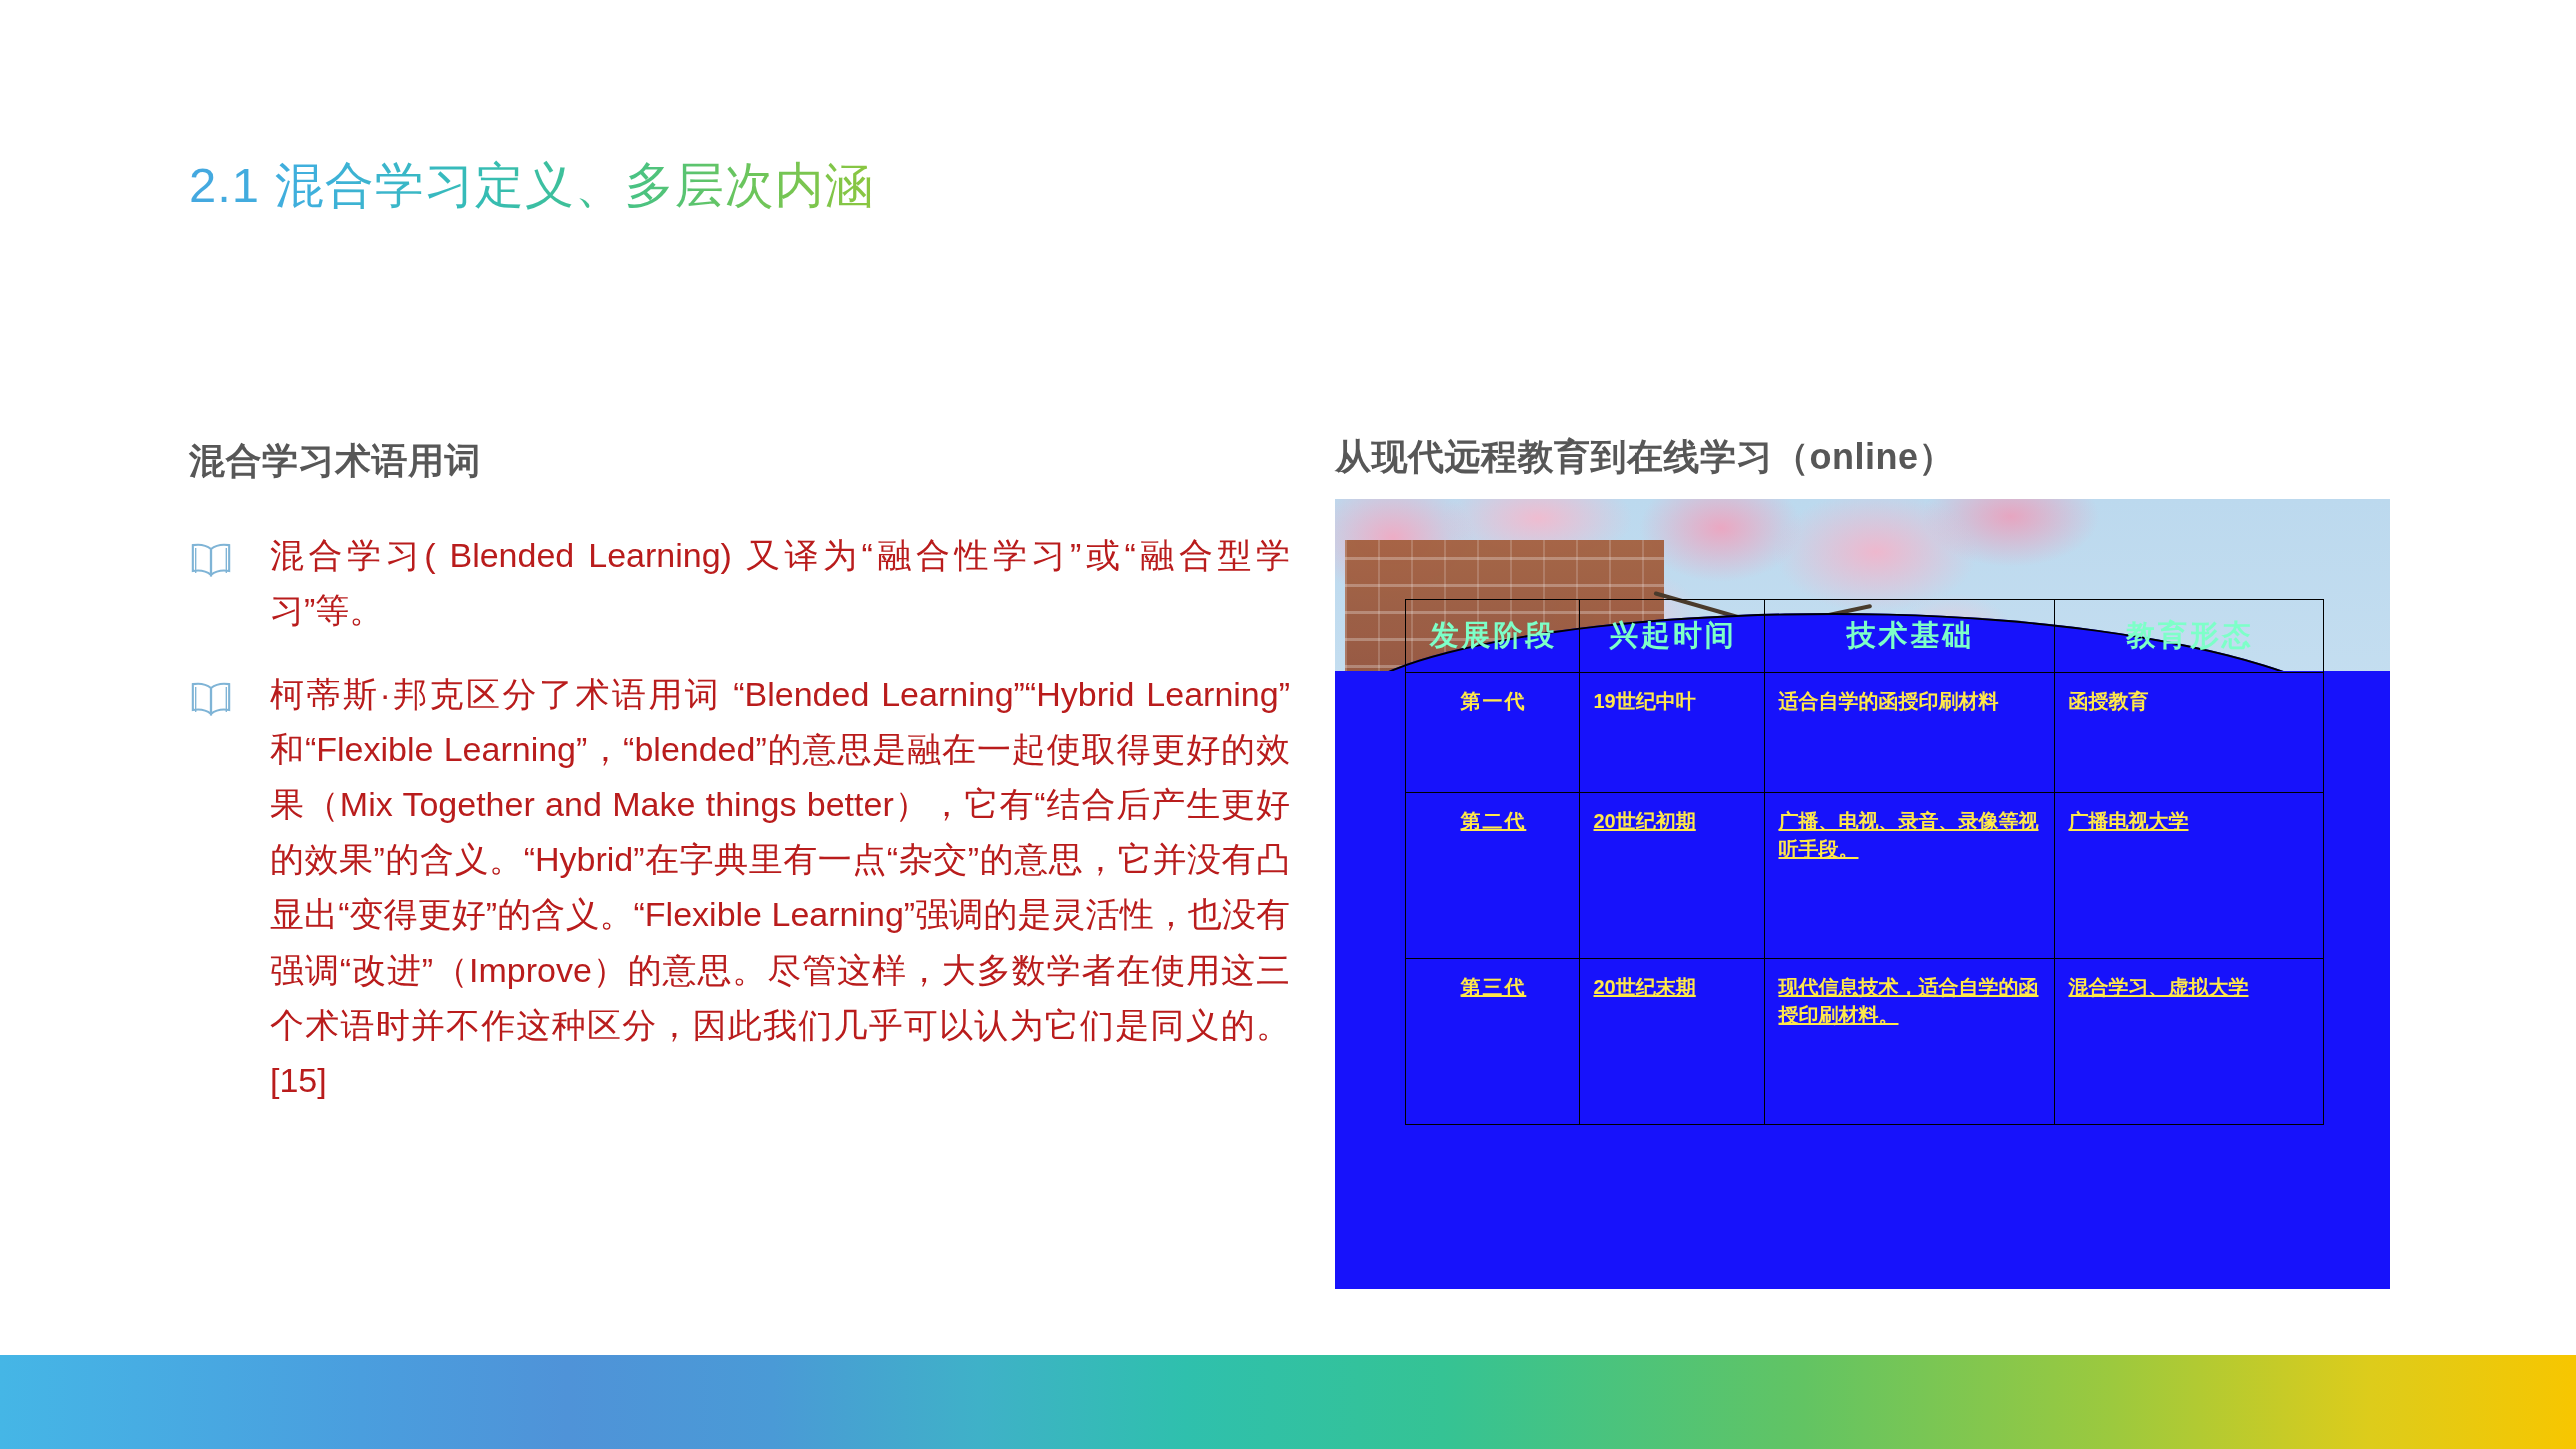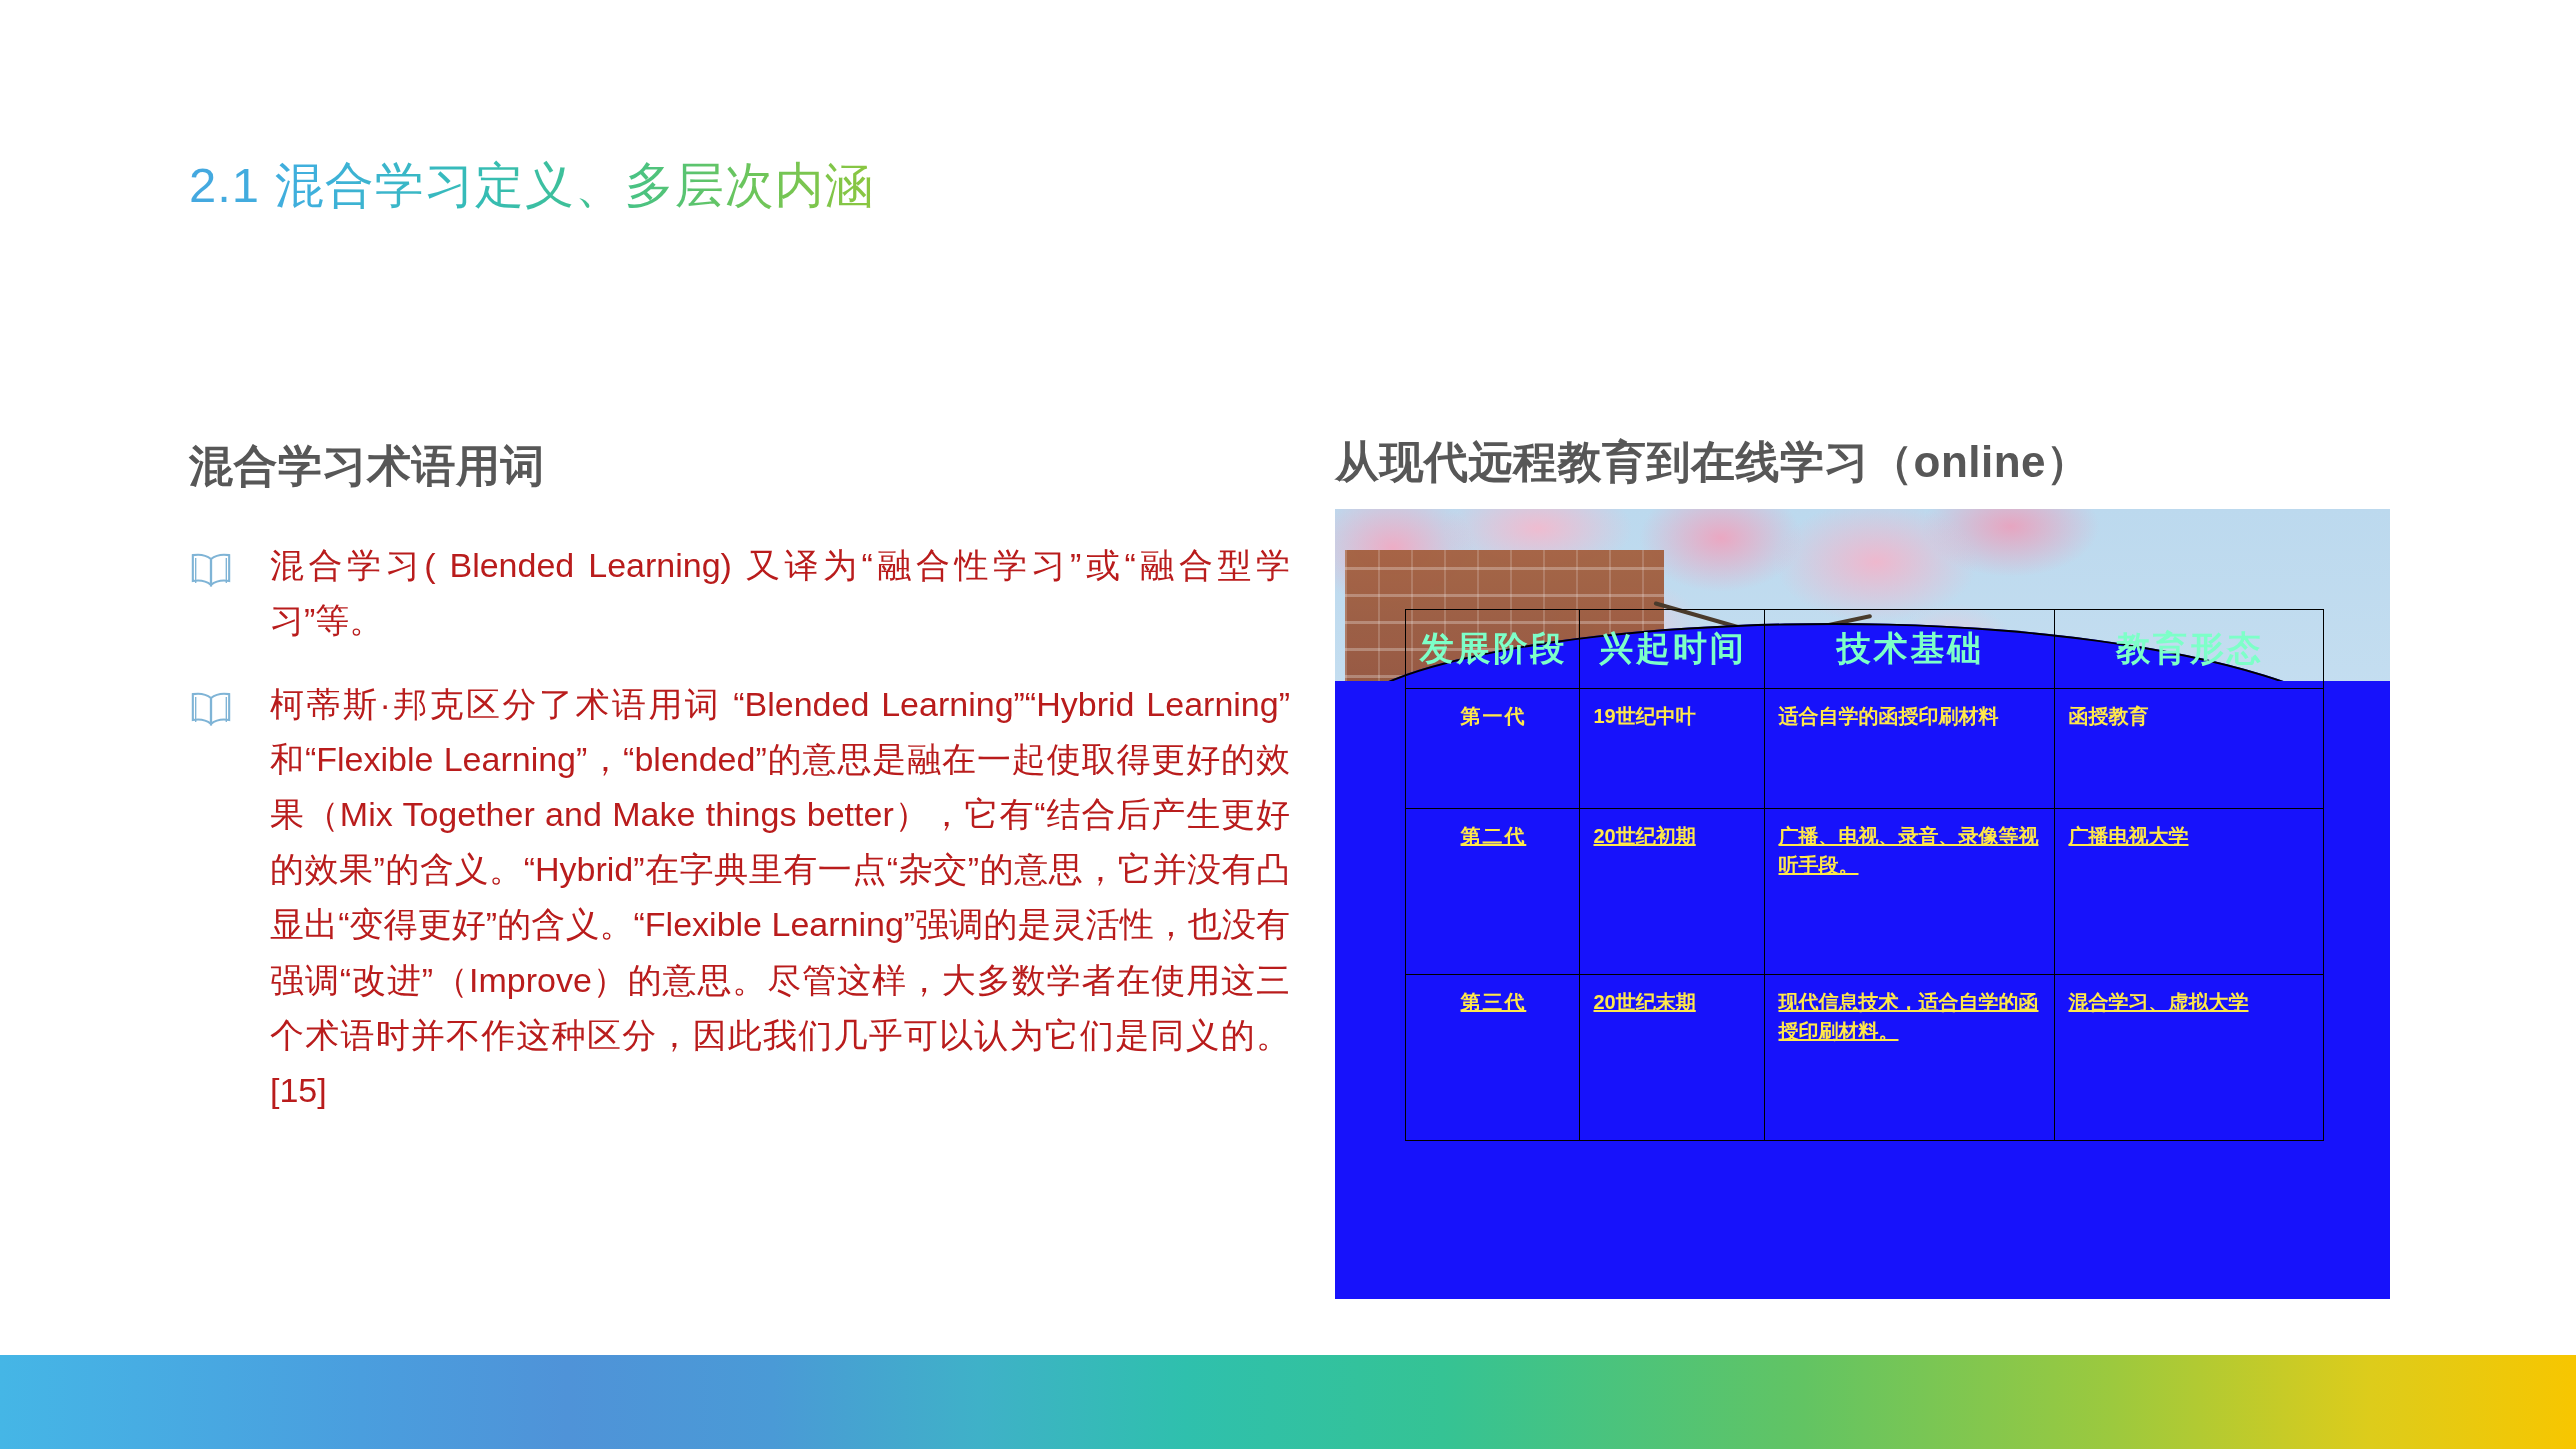--- a/index.html
+++ b/index.html
@@ -24,21 +24,21 @@
     background-clip: text;
     color: transparent;
     -webkit-text-fill-color: transparent;
   }
 
   
   .col-left  { position: absolute; left: 189px; top: 437px; width: 1101px; }
   .col-right { position: absolute; left: 1335px; top: 433px; width: 1062px; }
 
   .section-heading {
-    font-size: 44px;
+    font-size: 36px;
     font-weight: bold;
     color: #575757;
     letter-spacing: 0.5px;
     white-space: nowrap;
   }
   .col-right .section-heading { margin-bottom: 17.4px; }
 
   
   .bullets { margin-top: 42px; }
   .bullet-row { display: flex; align-items: flex-start; margin-bottom: 29px; }
@@ -122,21 +122,21 @@
   }
   table.gen-table td, table.gen-table th {
     border: 1.9px solid #000;
     vertical-align: top;
     padding: 13.5px 11.6px 15.5px 13.5px;
     line-height: 1.42;
     font-weight: bold;
   }
   table.gen-table th {
     color: #7dffc8;
-    font-size: 34px;
+    font-size: 29px;
     height: 73px;
     vertical-align: middle;
     letter-spacing: 2.9px;
   }
   table.gen-table td { color: #ffe84a; font-size: 20px; }
   td.c-gen { text-align: center; vertical-align: middle; letter-spacing: 1.9px; }
   col.w1 { width: 174px; } col.w2 { width: 185px; }
   col.w3 { width: 290px; } col.w4 { width: 269px; }
   tr.r1 td { height: 120px; }
   tr.r2 td, tr.r3 td { height: 166px; text-decoration: underline; }

